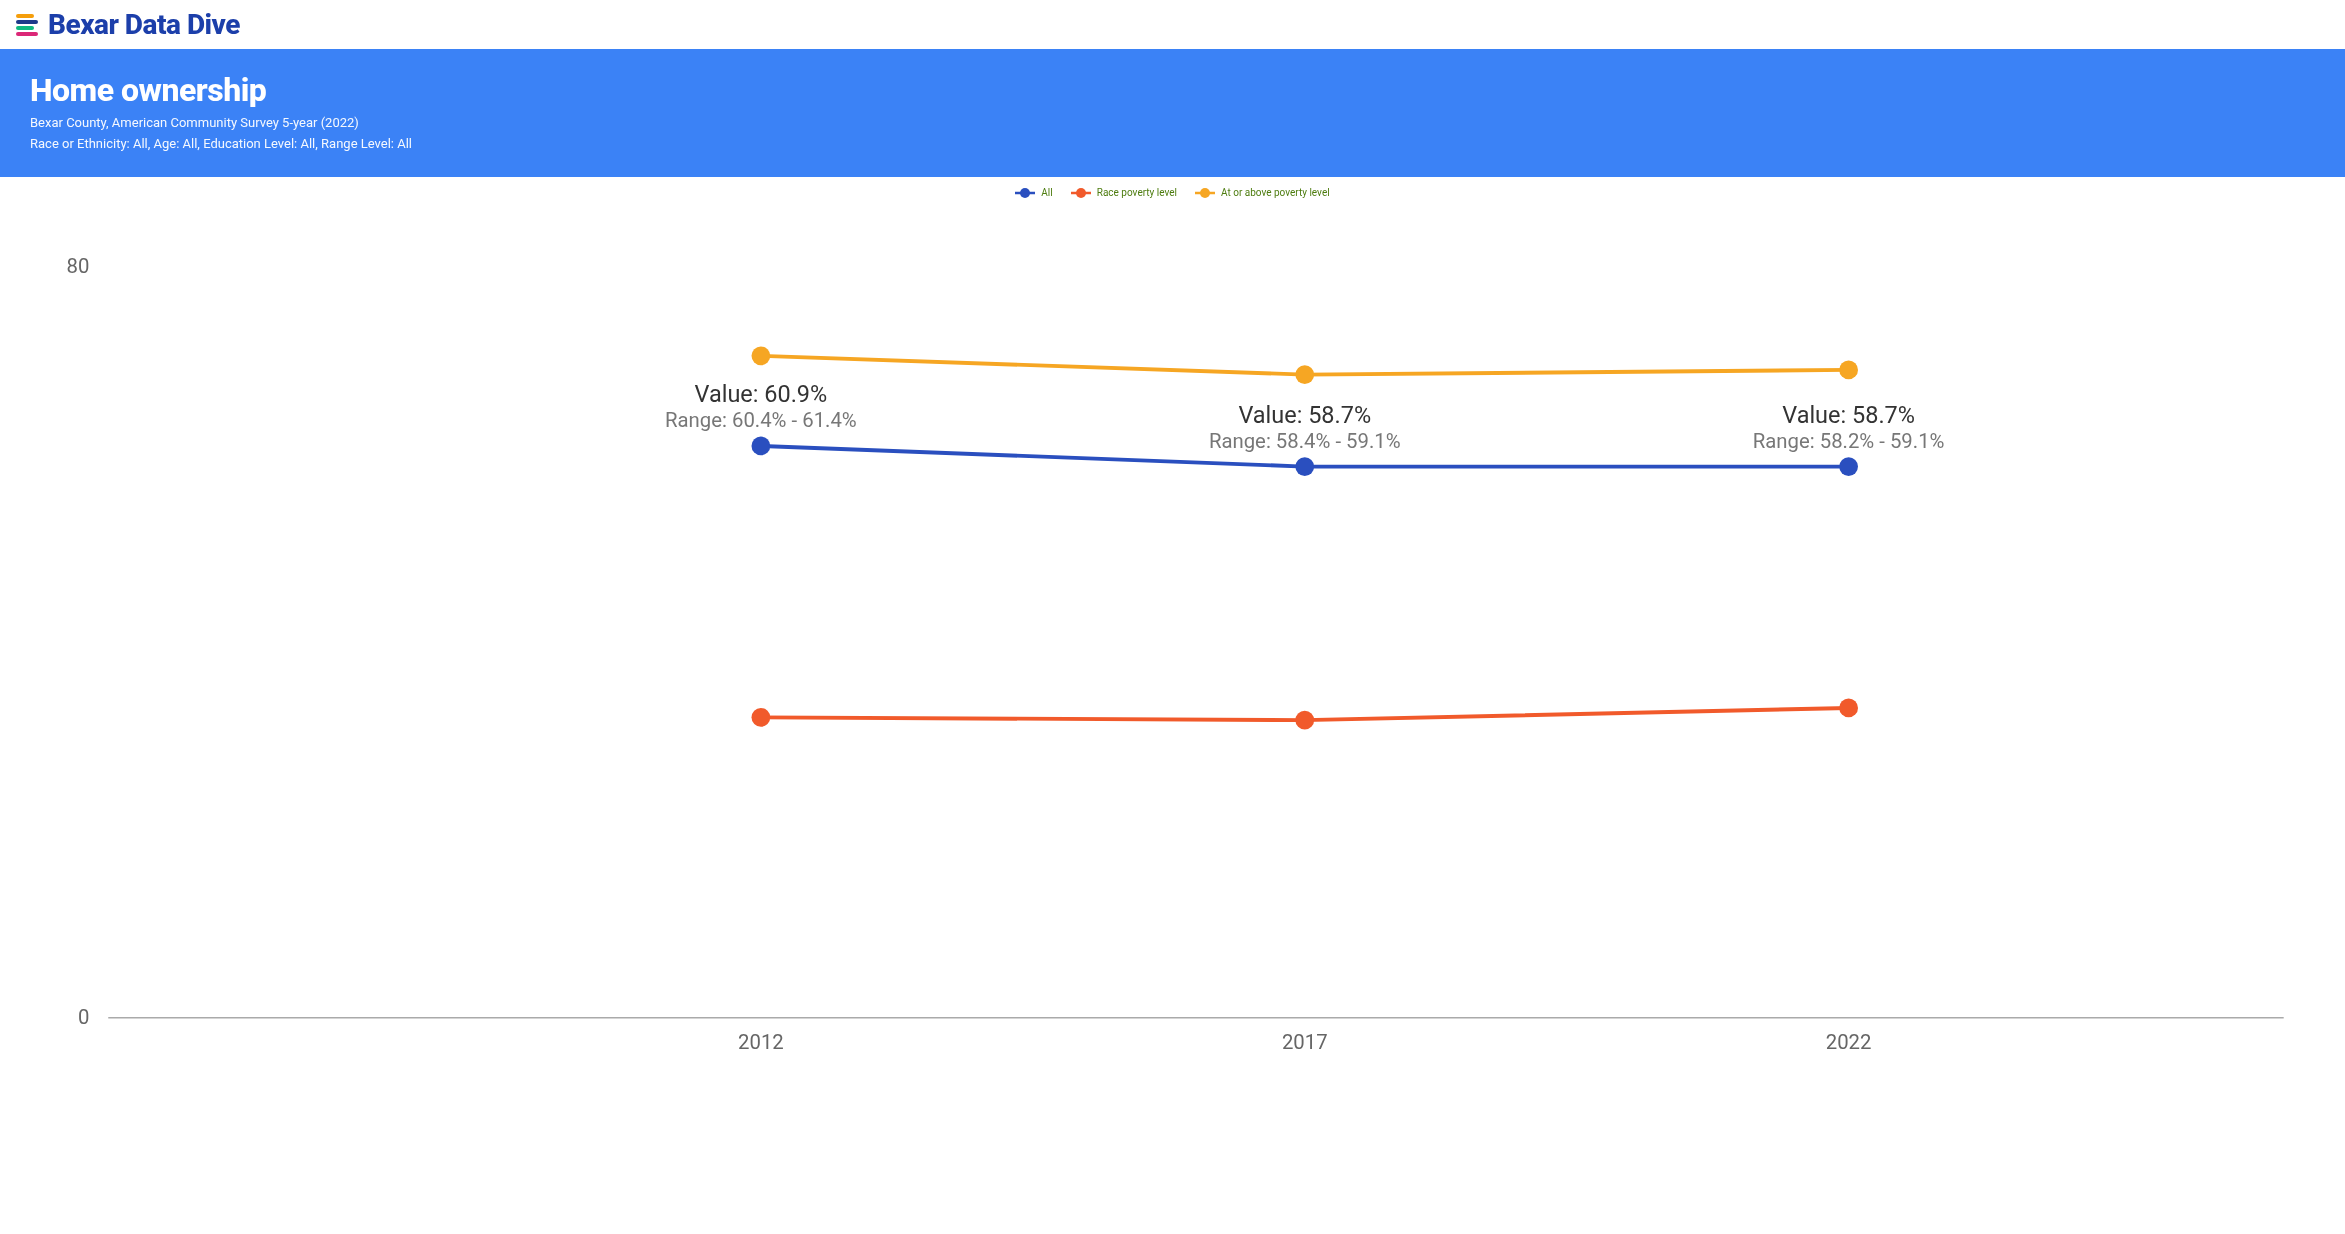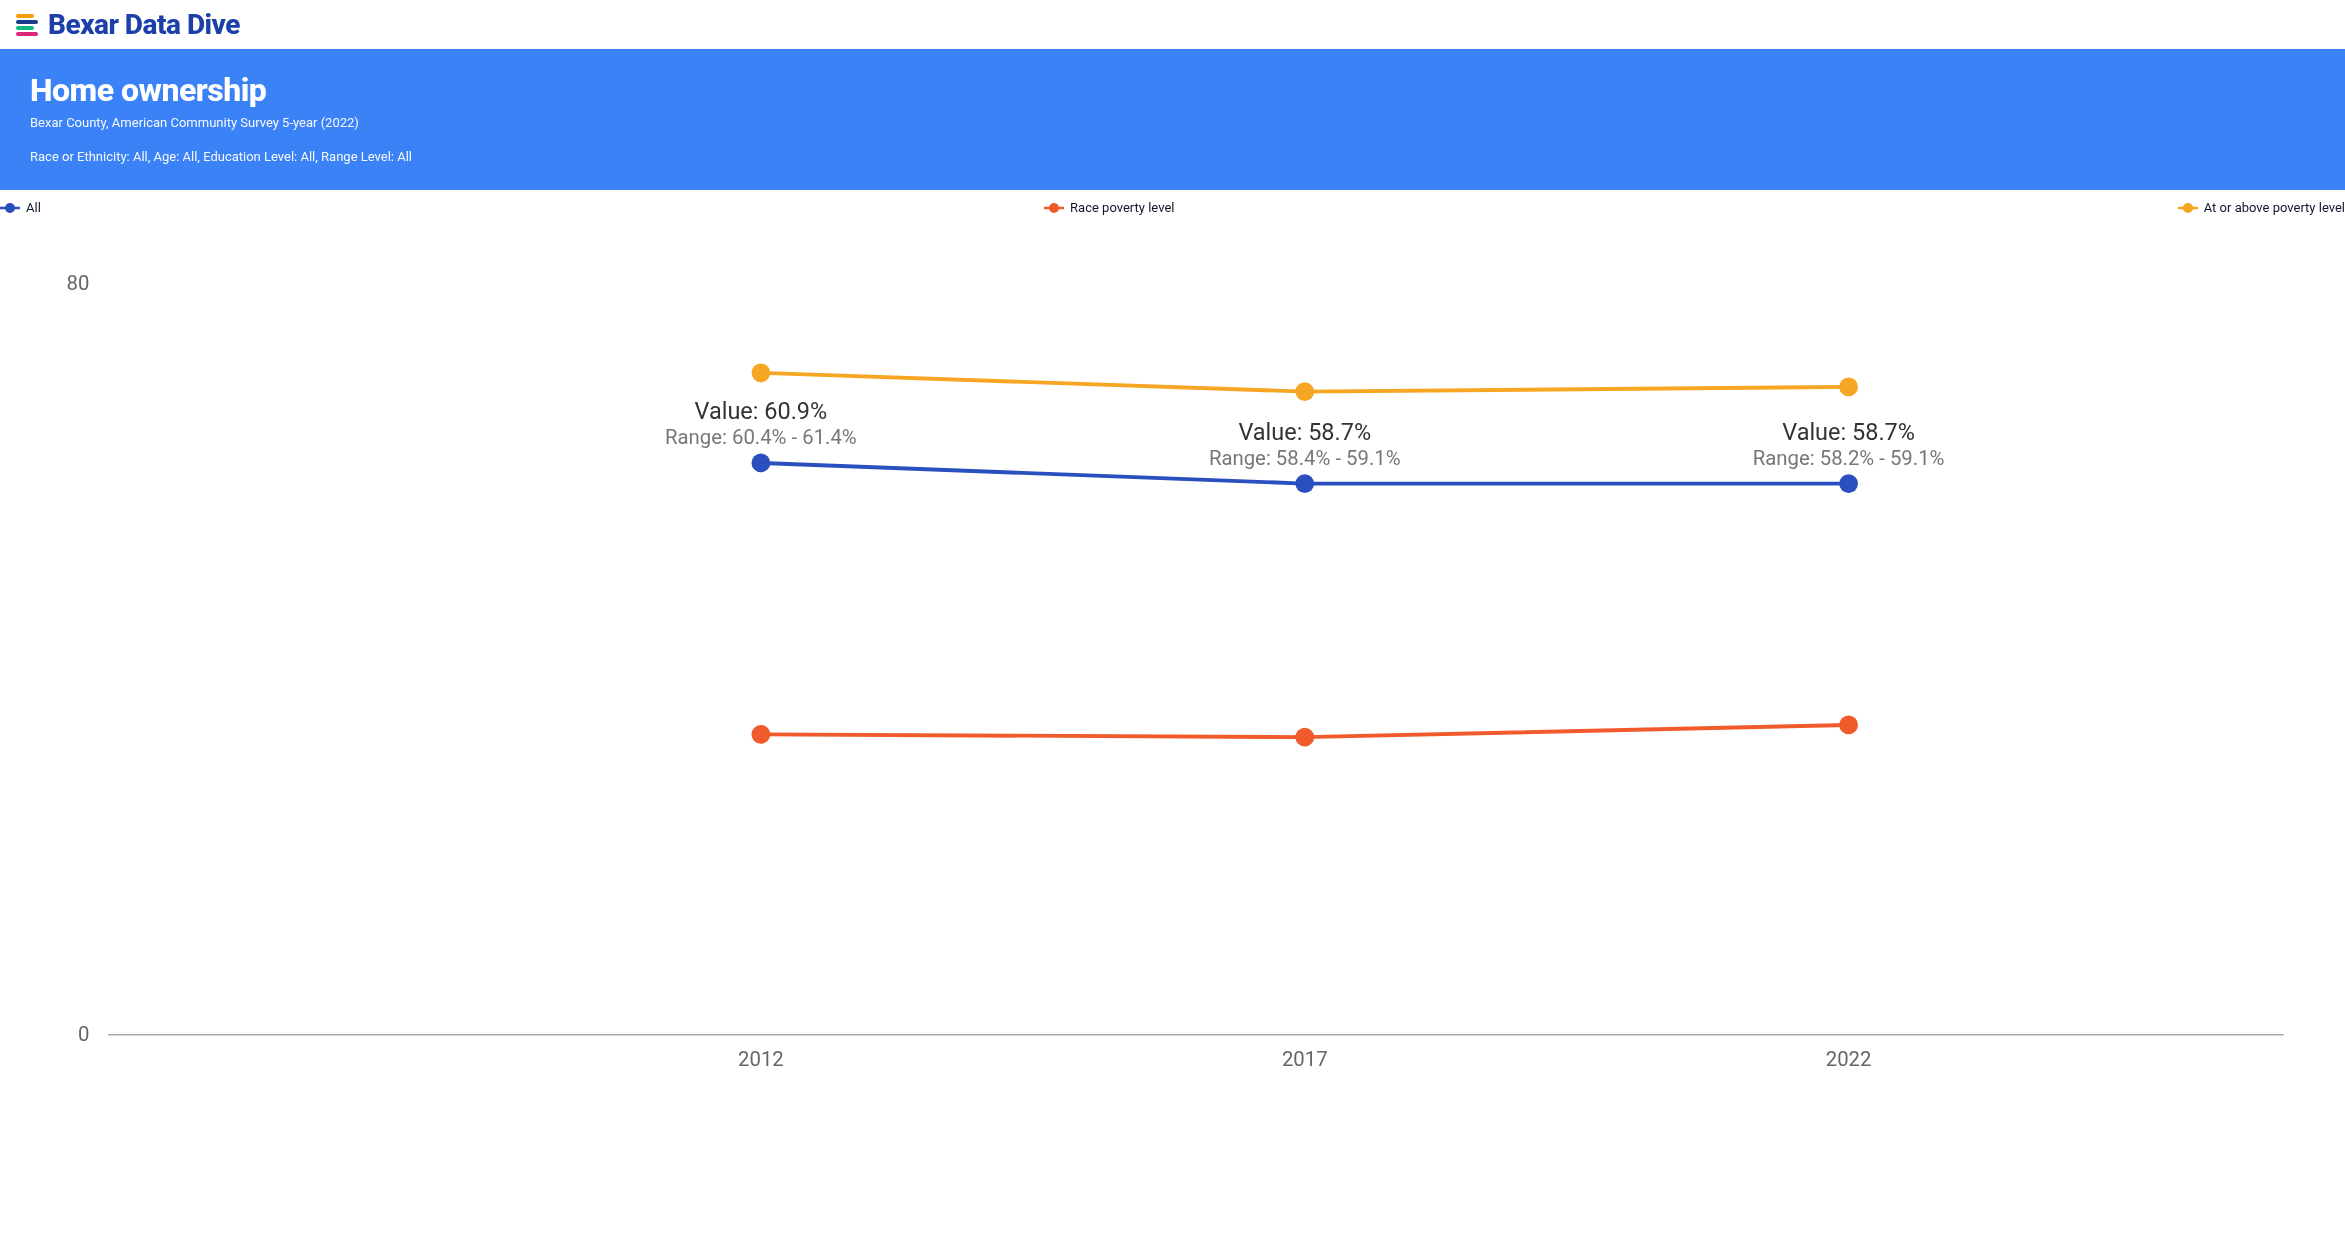--- a/index.html
+++ b/index.html
@@ -4,23 +4,23 @@
 <style>
   * { box-sizing: border-box; margin: 0; padding: 0; }
   html, body { width: 100%; height: 100%; font-family: -apple-system, BlinkMacSystemFont, 'Segoe UI', Roboto, Arial, sans-serif; background: #fff; color: #333; }
   .top-bar { display: flex; align-items: center; padding: 8px 16px; gap: 10px; }
   .logo-icon { display: inline-flex; flex-direction: column; gap: 2px; }
   .logo-icon .bar { height: 4px; border-radius: 2px; width: 22px; }
   .logo-title { font-size: 28px; font-weight: 800; letter-spacing: -0.5px; }
   .logo-title .bx { color: #1c3faa; }
   .banner { background: #3b82f6; color: #fff; padding: 22px 30px 26px 30px; }
   .banner h1 { font-size: 32px; font-weight: 800; letter-spacing: -0.5px; margin-bottom: 6px; }
-  .banner .sub1 { font-size: 13px; opacity: 0.95; margin-bottom: 19px; }
+  .banner .sub1 { font-size: 13px; opacity: 0.95; margin-bottom: 6px; }
   .banner .sub2 { font-size: 13px; opacity: 0.95; }
-  .legend { display: flex; justify-content: space-between; gap: 18px; padding: 10px 0 6px 0; font-size: 13px; color: #0f172a; }
+  .legend { display: flex; justify-content: center; gap: 18px; padding: 10px 0 6px 0; font-size: 10px; color: #4d7c0f; }
   .legend .item { display: inline-flex; align-items: center; gap: 6px; }
   .legend svg { display: block; }
   .chart-wrap { position: relative; width: 100%; padding: 0 30px 20px 30px; }
   svg.chart { width: 100%; height: auto; display: block; }
   .axis-label { font-size: 13px; fill: #666; }
   .y-tick { font-size: 13px; fill: #666; }
   .annot-val { font-size: 15px; fill: #333; }
   .annot-rng { font-size: 13px; fill: #777; }
   .series-line { fill: none; stroke-width: 2.5; }
   .series-dot { r: 6; }

